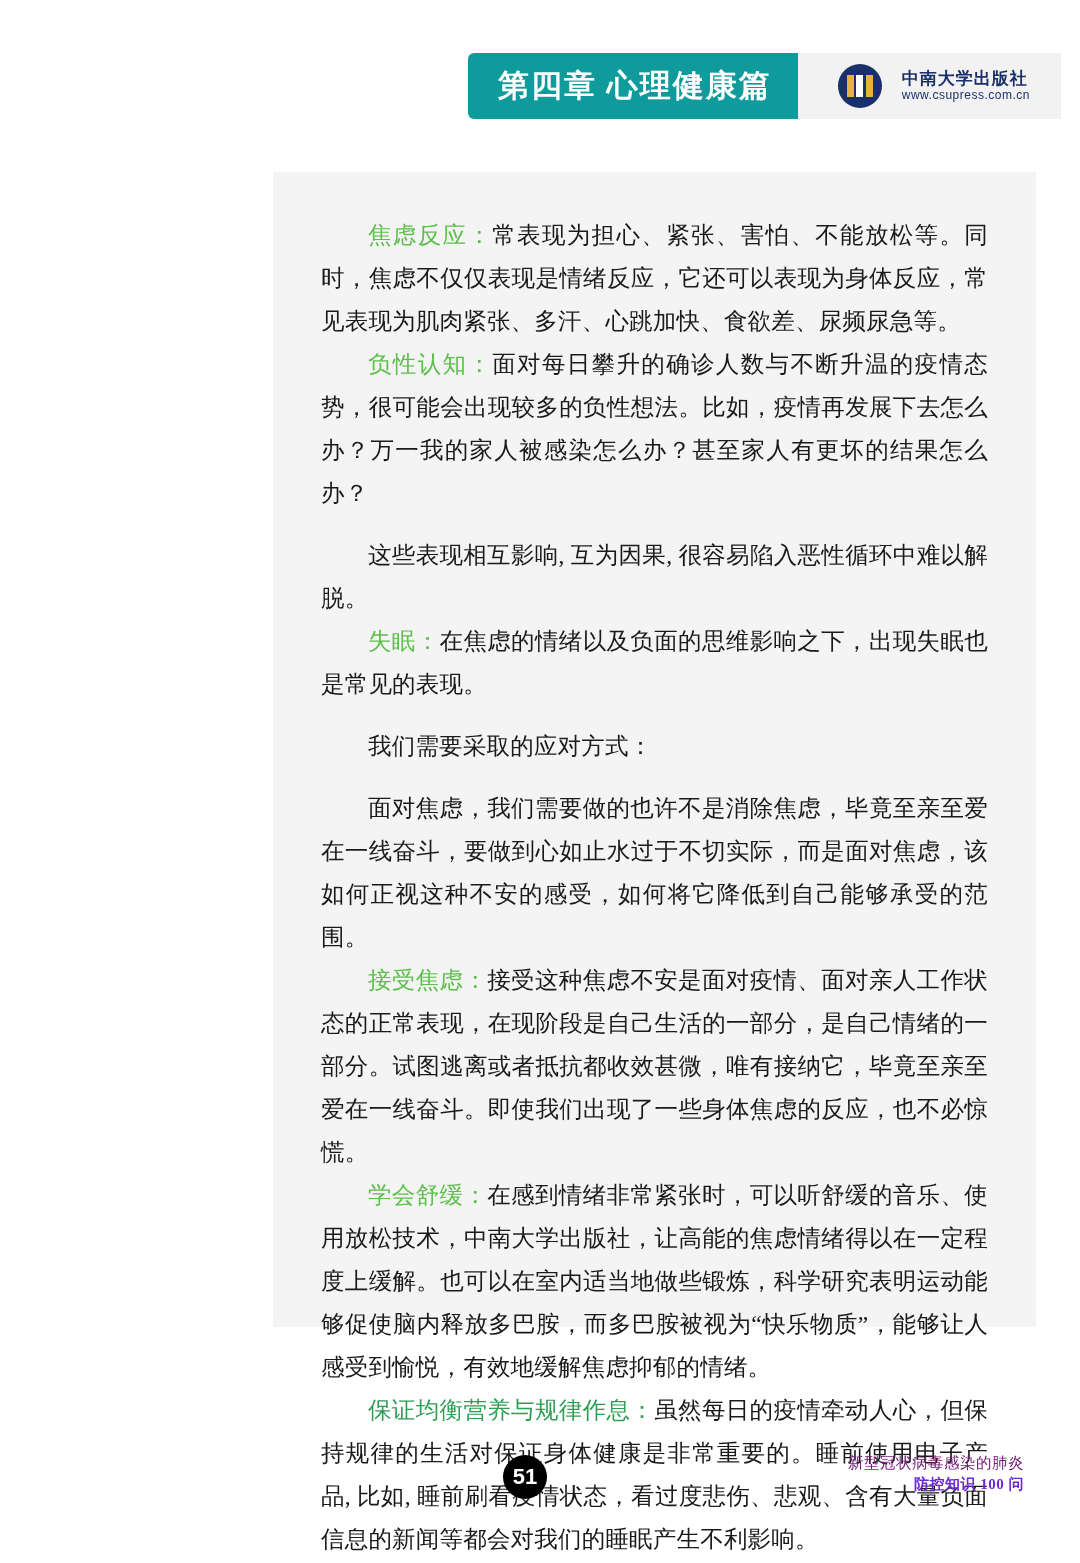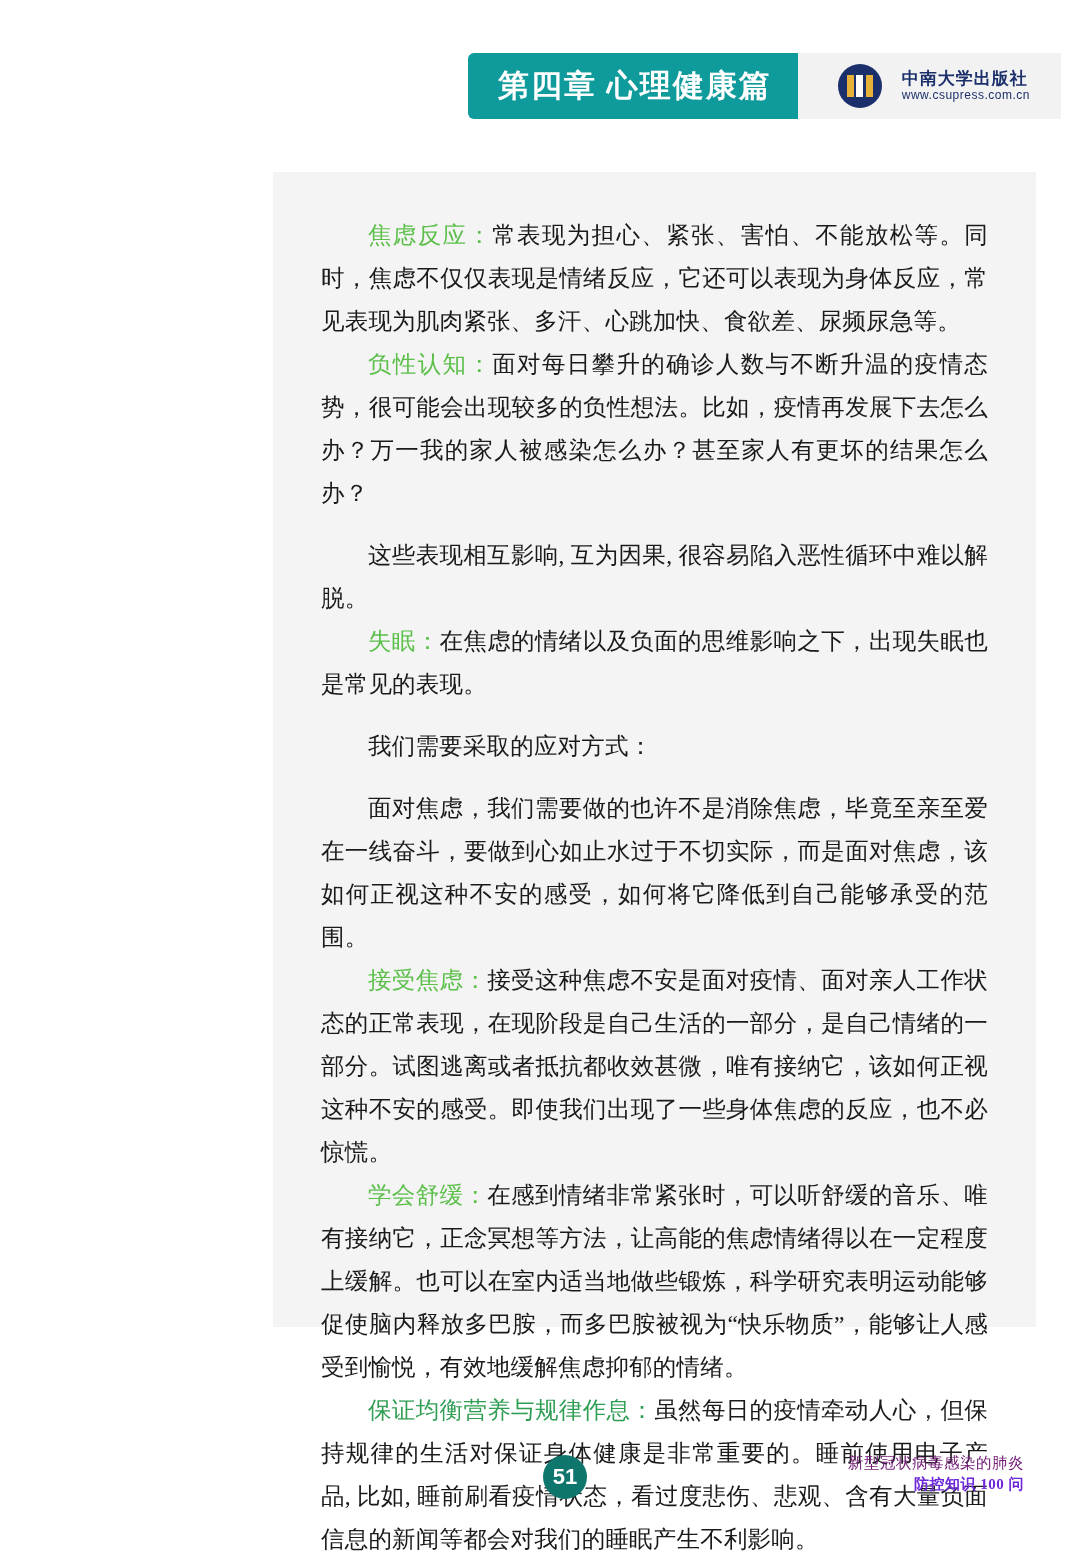--- a/index.html
+++ b/index.html
@@ -122,26 +122,26 @@
   .lead-green {
     color: #5bbf4a;
   }
   .lead-deepgreen {
     color: #2f9e54;
   }
 
   
   .page-badge {
     position: absolute;
-    left: 543px;
+    left: 503px;
     top: 1455px;
     width: 44px;
     height: 44px;
     border-radius: 50%;
-    background: #0f766e;
+    background: #000000;
     color: #ffffff;
     font-size: 22px;
     font-weight: bold;
     display: flex;
     align-items: center;
     justify-content: center;
     font-family: "Liberation Sans", sans-serif;
   }
   .footer-brand {
     position: absolute;
@@ -189,23 +189,23 @@
     <p class="indent"><span class="lead lead-green">负性认知：</span><span>面对每日攀升的确诊人数与不断升温的疫情态势，很可能会出现较多的负性想法。比如，疫情再发展下去怎么办？万一我的家人被感染怎么办？甚至家人有更坏的结果怎么办？</span></p>
 
     <p class="indent gap"><span>这些表现相互影响, 互为因果, 很容易陷入恶性循环中难以解脱。</span></p>
 
     <p class="indent"><span class="lead lead-green">失眠：</span><span>在焦虑的情绪以及负面的思维影响之下，出现失眠也是常见的表现。</span></p>
 
     <p class="indent gap"><span>我们需要采取的应对方式：</span></p>
 
     <p class="indent gap"><span>面对焦虑，我们需要做的也许不是消除焦虑，毕竟至亲至爱在一线奋斗，要做到心如止水过于不切实际，而是面对焦虑，该如何正视这种不安的感受，如何将它降低到自己能够承受的范围。</span></p>
 
-    <p class="indent"><span class="lead lead-green">接受焦虑：</span><span>接受这种焦虑不安是面对疫情、面对亲人工作状态的正常表现，在现阶段是自己生活的一部分，是自己情绪的一部分。试图逃离或者抵抗都收效甚微，唯有接纳它，该如何正视这种不安的感受。即使我们出现了一些身体焦虑的反应，也不必惊慌。</span></p>
-
-    <p class="indent"><span class="lead lead-green">学会舒缓：</span><span>在感到情绪非常紧张时，可以听舒缓的音乐、唯有接纳它，正念冥想等方法，让高能的焦虑情绪得以在一定程度上缓解。也可以在室内适当地做些锻炼，科学研究表明运动能够促使脑内释放多巴胺，而多巴胺被视为“快乐物质”，能够让人感受到愉悦，有效地缓解焦虑抑郁的情绪。</span></p>
+    <p class="indent"><span class="lead lead-green">接受焦虑：</span><span>接受这种焦虑不安是面对疫情、面对亲人工作状态的正常表现，在现阶段是自己生活的一部分，是自己情绪的一部分。试图逃离或者抵抗都收效甚微，唯有接纳它，毕竟至亲至爱在一线奋斗。即使我们出现了一些身体焦虑的反应，也不必惊慌。</span></p>
+
+    <p class="indent"><span class="lead lead-green">学会舒缓：</span><span>在感到情绪非常紧张时，可以听舒缓的音乐、使用放松技术，中南大学出版社，让高能的焦虑情绪得以在一定程度上缓解。也可以在室内适当地做些锻炼，科学研究表明运动能够促使脑内释放多巴胺，而多巴胺被视为“快乐物质”，能够让人感受到愉悦，有效地缓解焦虑抑郁的情绪。</span></p>
 
     <p class="indent"><span class="lead lead-deepgreen">保证均衡营养与规律作息：</span><span>虽然每日的疫情牵动人心，但保持规律的生活对保证身体健康是非常重要的。睡前使用电子产品, 比如, 睡前刷看疫情状态，看过度悲伤、悲观、含有大量负面信息的新闻等都会对我们的睡眠产生不利影响。</span></p>
 
     <p class="indent"></p>
 
   </div>
 </div>
 
 <div class="page-badge">51</div>
 

